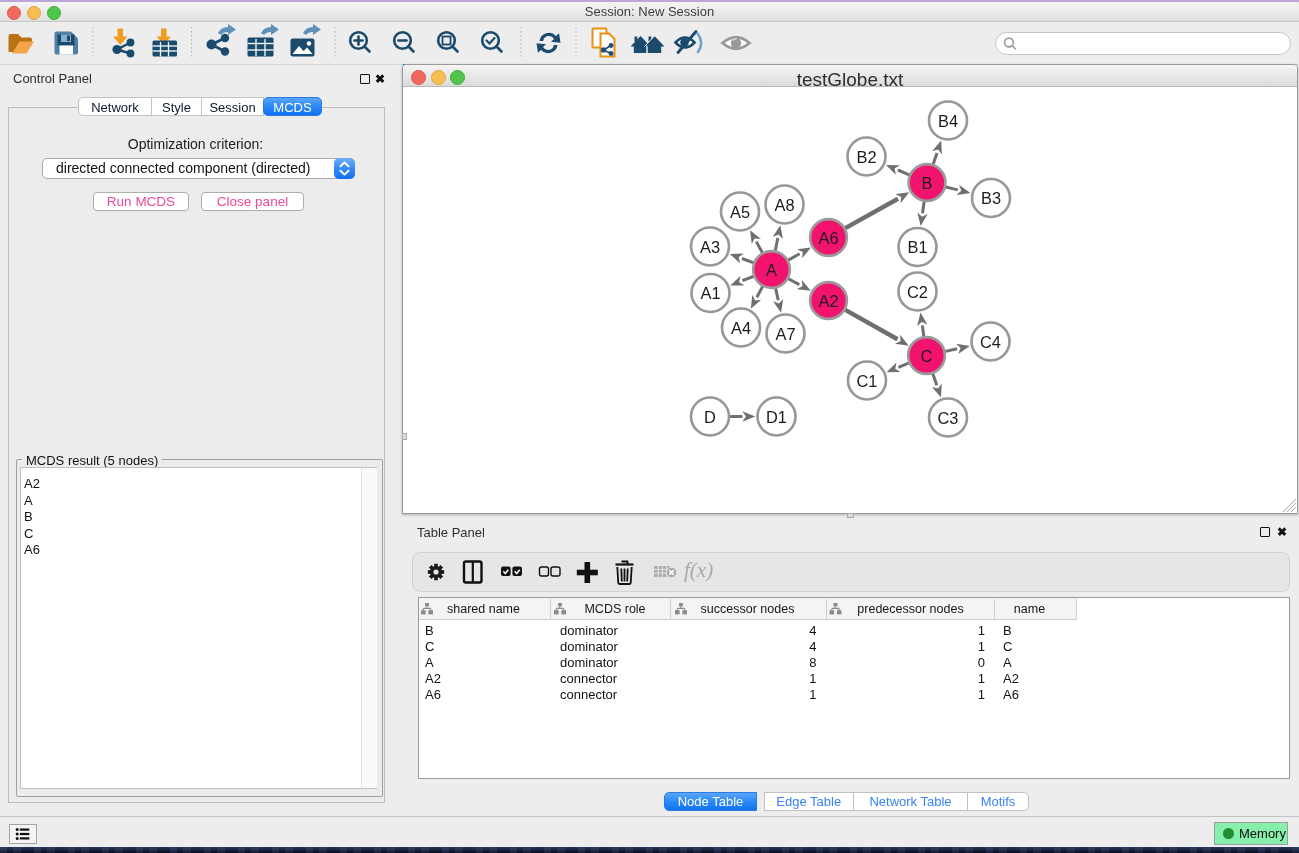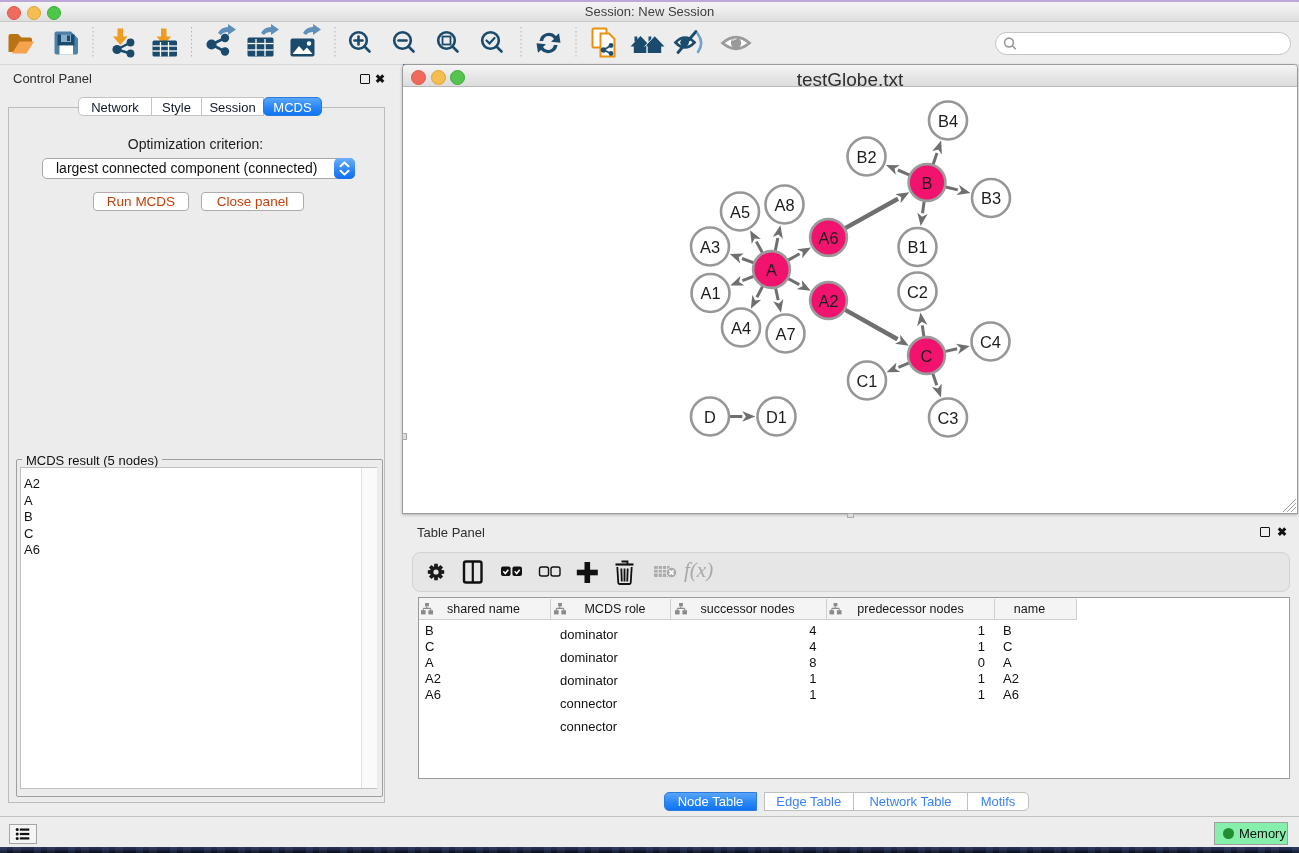--- a/index.html
+++ b/index.html
@@ -33,21 +33,21 @@
 .tab{position:absolute;top:97px;height:19px;background:#fff;border:1px solid #c3c3c3;
   box-sizing:border-box;font-size:13px;color:#0f172a;text-align:center;line-height:19px;}
 .tabsel{background:linear-gradient(180deg,#58a6f9 0%,#2a86f6 55%,#0f74f2 100%);color:#fff;border-color:#2a7ae0;}
 #optlabel{left:8px;top:136px;width:375px;text-align:center;font-size:14px;color:#1c1c1c;}
 #combo{left:42px;top:158px;width:311px;height:19px;background:#fff;border:1px solid #a8a8a8;border-radius:5px;
   font-size:14px;color:#111;line-height:19px;}
 #combo .txt{position:absolute;left:13px;top:0;}
 #combo .stepper{position:absolute;right:-1px;top:-1px;width:21px;height:21px;border-radius:5px;
   background:linear-gradient(180deg,#6cb0f9 0%,#3287f7 55%,#0f6ef0 100%);}
 .btn{position:absolute;height:19px;background:#fff;border:1px solid #adadad;border-radius:4px;
-  box-sizing:border-box;font-size:13.5px;color:#c2410c;text-align:center;line-height:17px;}
+  box-sizing:border-box;font-size:13.5px;color:#ec4899;text-align:center;line-height:17px;}
 #groupbox{left:16px;top:459px;width:365px;height:336px;border:1px solid #9f9f9f;border-radius:2px;}
 #grouplabel{left:22px;top:453px;background:#ececec;padding:0 4px;font-size:13px;color:#111;}
 #mcdslist{left:20px;top:467px;width:357px;height:322px;background:#fff;border:1px solid #c0c0c0;
   font-size:13px;color:#111;line-height:16.6px;padding:8px 0 0 3px;box-sizing:border-box;}
 #mcdssb{left:361px;top:468px;width:15px;height:320px;background:#fafafa;border-left:1px solid #e2e2e2;}
 
 #netwin{left:402px;top:64px;width:896px;height:450px;background:#fff;border:1px solid #9a9a9a;
   box-sizing:border-box;border-radius:4px 4px 0 0;box-shadow:0 1px 3px rgba(0,0,0,0.25);}
 #nettb{left:0;top:0;width:894px;height:21px;border-radius:4px 4px 0 0;
   background:linear-gradient(180deg,#f5f5f5 0%,#e9e9e9 45%,#dcdcdc 100%);border-bottom:1px solid #b9b9b9;}
@@ -223,21 +223,21 @@
 <div class="abs" id="cptitle">Control Panel</div>
 <div class="abs" id="cp-max"></div>
 <div class="abs" id="cp-close">✖</div>
 <div class="abs" id="cpanel"></div>
 <div class="abs tab" style="left:78px;width:74px;border-radius:5px 0 0 5px;">Network</div>
 <div class="abs tab" style="left:151px;width:51px;">Style</div>
 <div class="abs tab" style="left:201px;width:63px;">Session</div>
 <div class="abs tab tabsel" style="left:263px;width:59px;border-radius:5px;">MCDS</div>
 <div class="abs" id="optlabel">Optimization criterion:</div>
 <div class="abs" id="combo">
-    <span class="txt">largest connected component (connected)</span>
+    <span class="txt">directed connected component (directed)</span>
   <span class="stepper"><svg width="21" height="21" viewBox="0 0 21 21">
     <path d="M6.5 8.2 L10.5 4.4 L14.5 8.2" fill="none" stroke="#fff" stroke-width="2" stroke-linecap="round" stroke-linejoin="round"></path>
     <path d="M6.5 12.8 L10.5 16.6 L14.5 12.8" fill="none" stroke="#fff" stroke-width="2" stroke-linecap="round" stroke-linejoin="round"></path>
   </svg></span>
   </div>
 <div class="abs btn" style="left:93px;top:192px;width:96px;">Run MCDS</div>
 <div class="abs btn" style="left:201px;top:192px;width:103px;">Close panel</div>
 <div class="abs" id="groupbox"></div>
 <div class="abs" id="grouplabel">MCDS result (5 nodes)</div>
 <div class="abs" id="mcdslist">A2<br>A<br>B<br>C<br>A6</div>
@@ -412,21 +412,21 @@
         <rect x="0" y="7.2" width="4.6" height="4.2"></rect>
           <rect x="7.4" y="7.2" width="4.6" height="4.2"></rect>
         <path d="M5.7 3.4 v2 M2.3 5.4 h7.4 M2.3 5.4 v1.8 M9.7 5.4 v1.8" stroke="#8a8a8a" stroke-width="1.1" fill="none"></path>
       </g>
       <use href="#tree0" x="133" y="0"></use>
       <use href="#tree0" x="254" y="0"></use>
       <use href="#tree0" x="408.5" y="0"></use>
     </g>
   </svg>
   <div class="td" style="left:6px;top:25px;width:120px;line-height:16px;">B<br>C<br>A<br>A2<br>A6</div>
-  <div class="td" style="left:141px;top:25px;width:120px;line-height:23px;">dominator<br>dominator<br>dominator<br>connector<br>connector</div>
+  <div class="td" style="left:141px;top:25px;width:120px;line-height:16px;">dominator<br>dominator<br>dominator<br>connector<br>connector</div>
   <div class="td" style="left:252px;top:25px;width:145.6px;line-height:16px;text-align:right;">4<br>4<br>8<br>1<br>1</div>
   <div class="td" style="left:408px;top:25px;width:158px;line-height:16px;text-align:right;">1<br>1<br>0<br>1<br>1</div>
   <div class="td" style="left:584px;top:25px;width:80px;line-height:16px;">B<br>C<br>A<br>A2<br>A6</div>
 </div>
 <div class="tabrow2">
   <div class="abs tab2 tab2sel" style="left:664px;width:93px;border-radius:5px 0 0 5px;">Node Table</div>
   <div class="abs tab2" style="left:763.5px;width:90.5px;">Edge Table</div>
   <div class="abs tab2" style="left:853px;width:115px;">Network Table</div>
   <div class="abs tab2" style="left:967px;width:62px;border-radius:0 5px 5px 0;">Motifs</div>
 </div>

